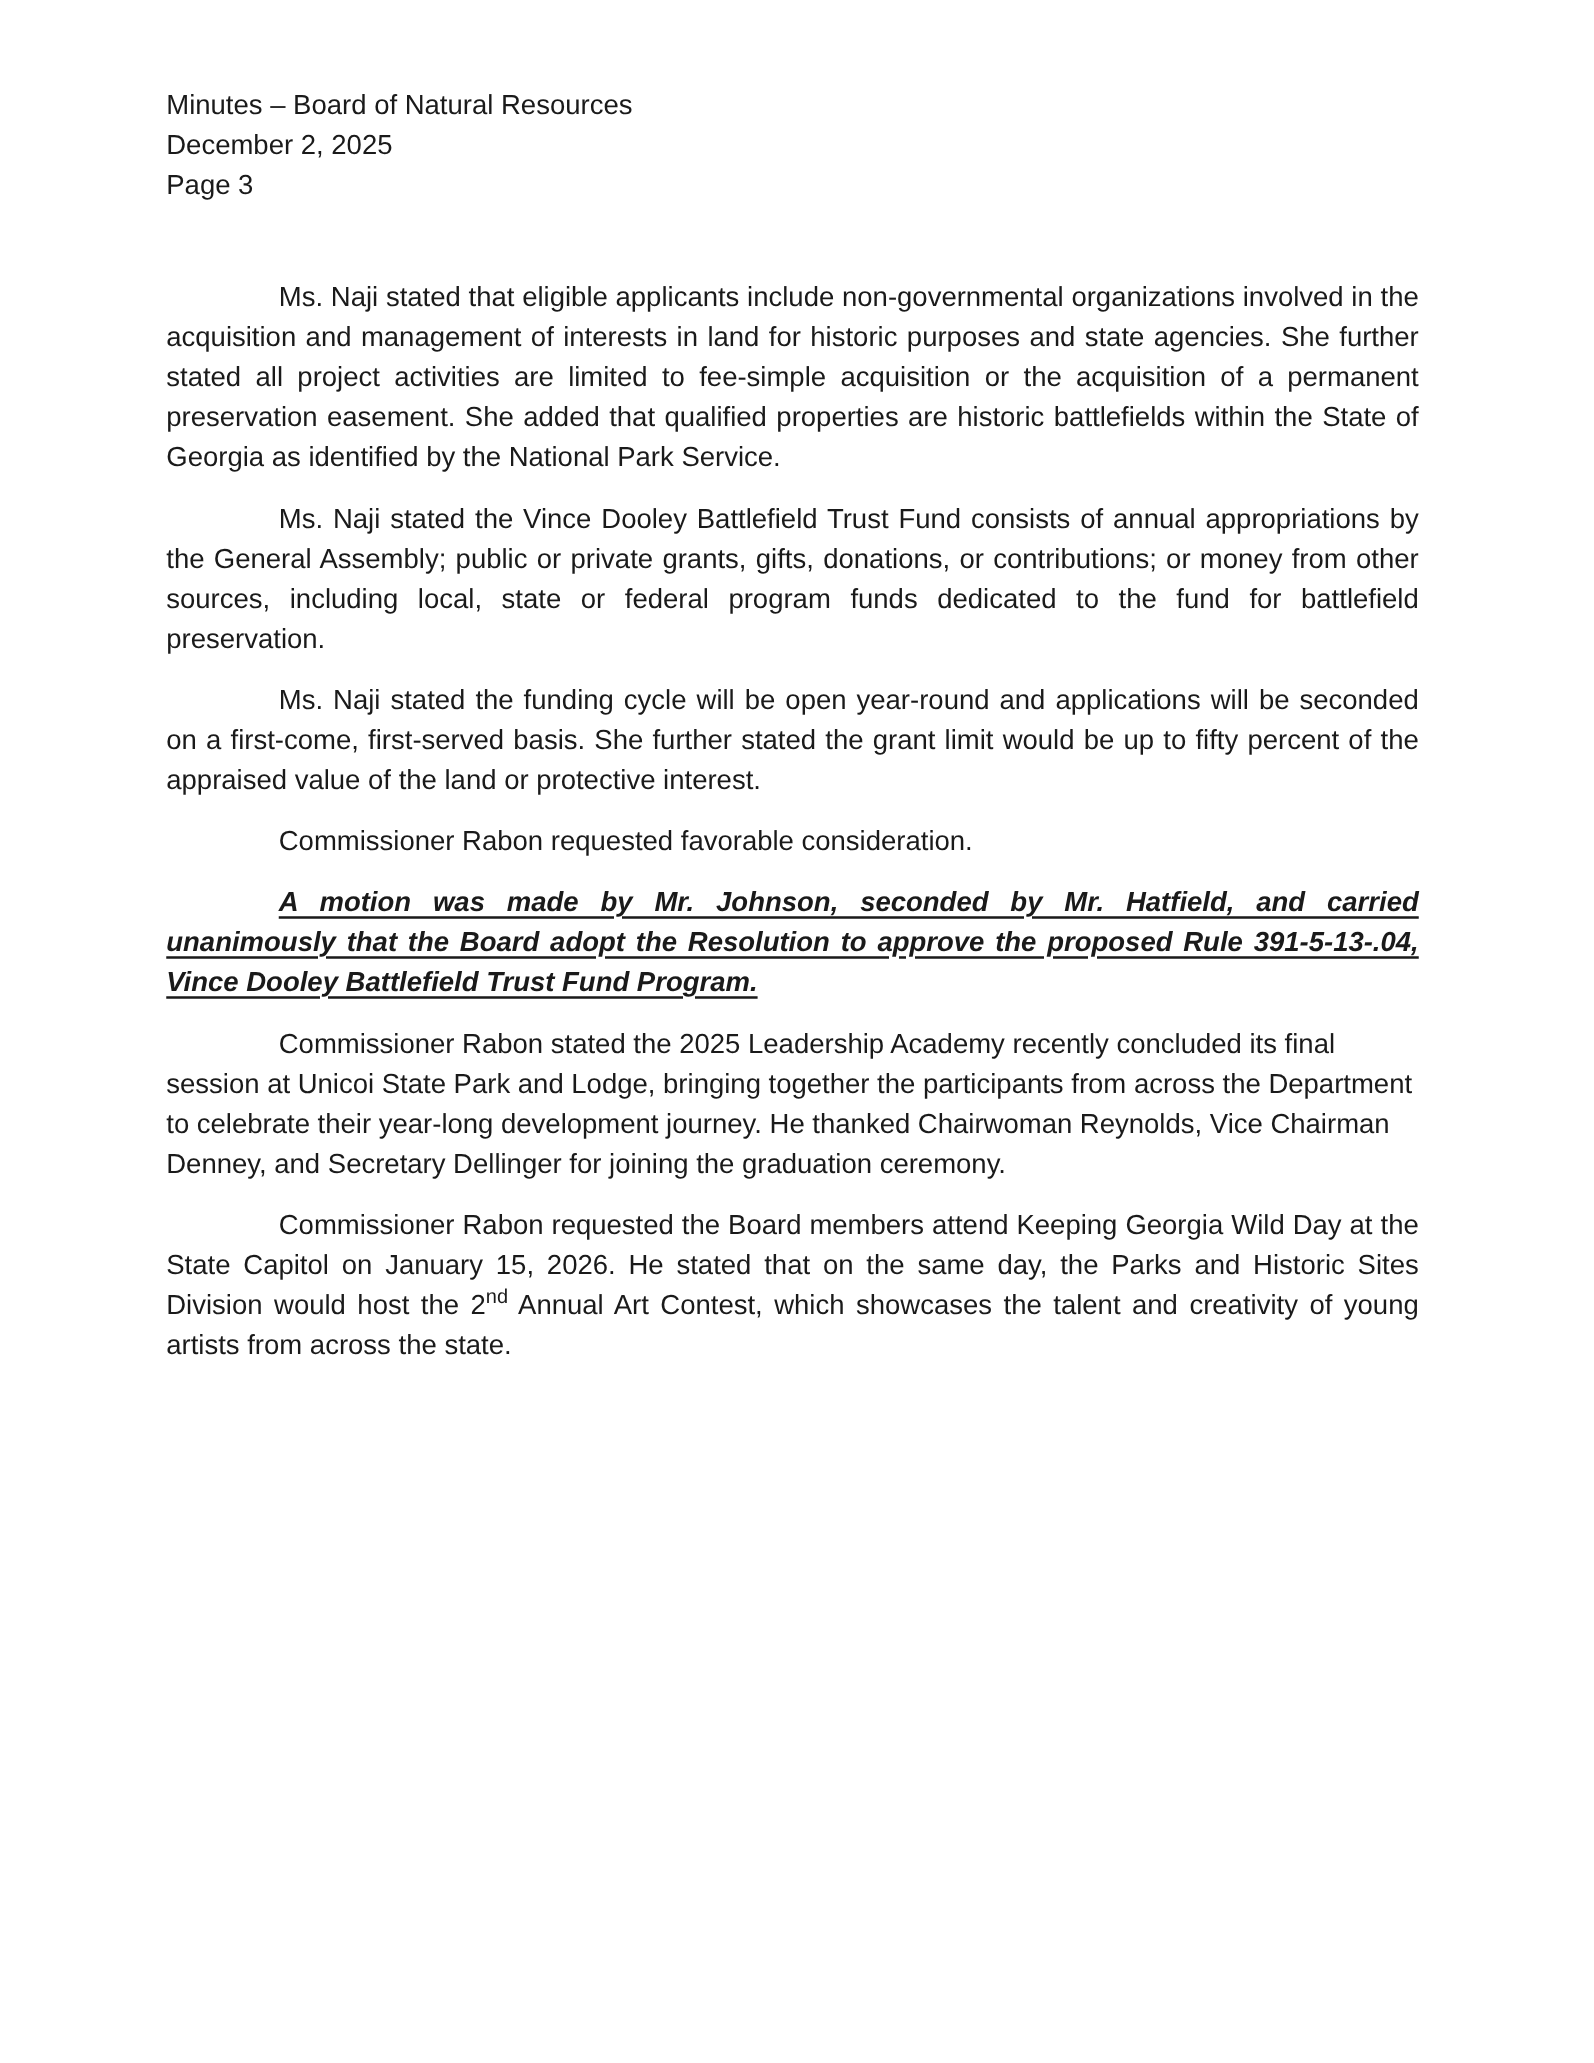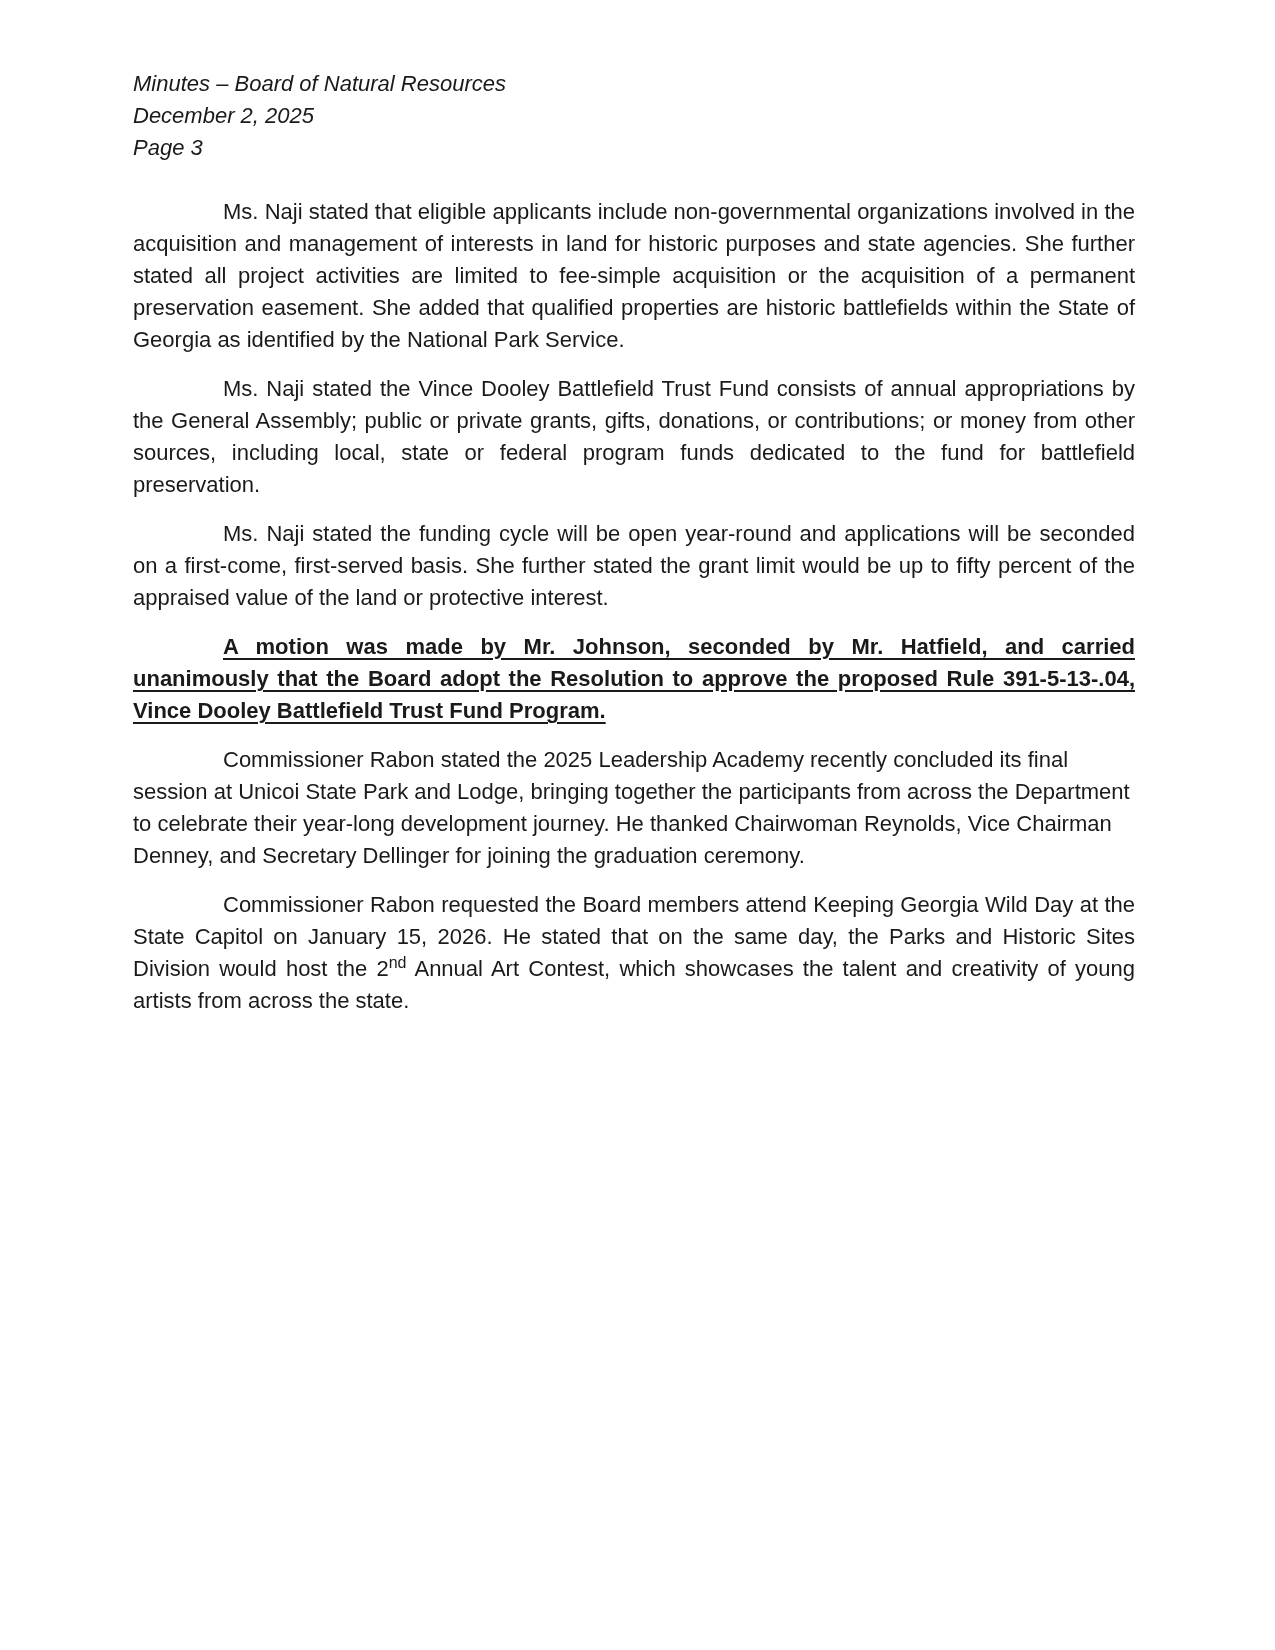--- a/index.html
+++ b/index.html
@@ -12,42 +12,42 @@
     width: 1275px;
     height: 1650px;
     box-sizing: border-box;
     background: #ffffff;
     color: #1a1a1a;
     font-family: "Liberation Sans", sans-serif;
     padding: 68px 140px 0 133px;
     overflow: hidden;
   }
   .hdr {
-    margin: 0 0 32px 0;
-    font-style: italic;
+    margin: 0 0 58px 0;
   }
   .hdr-line {
     font-size: 22px;
     line-height: 32px;
     white-space: pre-wrap;
   }
   p.body-para {
     font-size: 22px;
     line-height: 32px;
     margin: 0 0 17px 0;
     text-indent: 90px;
     text-align: justify;
   }
   p.align-left {
     text-align: left;
   }
   p.motion {
     font-weight: 700;
     text-decoration: underline;
     text-underline-offset: 4px;
+    font-style: italic;
   }
   sup.ord {
     font-size: 16px;
     line-height: 0;
     vertical-align: super;
   }
 </style>
 </head>
 <body>
 
@@ -56,18 +56,19 @@
   <div class="hdr">
     <div class="hdr-line">Minutes – Board of Natural Resources</div>
     <div class="hdr-line">December 2, 2025</div>
     <div class="hdr-line">Page 3</div>
   </div>
 
   <div>
     <p class="body-para">Ms. Naji stated that eligible applicants include non-governmental organizations involved in the acquisition and management of interests in land for historic purposes and state agencies. She further stated all project activities are limited to fee-simple acquisition or the acquisition of a permanent preservation easement. She added that qualified properties are historic battlefields within the State of Georgia as identified by the National Park Service.</p>
     <p class="body-para">Ms. Naji stated the Vince Dooley Battlefield Trust Fund consists of annual appropriations by the General Assembly; public or private grants, gifts, donations, or contributions; or money from other sources, including local, state or federal program funds dedicated to the fund for battlefield preservation.</p>
     <p class="body-para">Ms. Naji stated the funding cycle will be open year-round and applications will be seconded on a first-come, first-served basis. She further stated the grant limit would be up to fifty percent of the appraised value of the land or protective interest.</p>
+    <p class="body-para align-left">Commissioner Rabon requested favorable consideration.</p>
     <p class="body-para motion">A motion was made by Mr. Johnson, seconded by Mr. Hatfield, and carried unanimously that the Board adopt the Resolution to approve the proposed Rule 391-5-13-.04, Vince Dooley Battlefield Trust Fund Program.</p>
     <p class="body-para align-left">Commissioner Rabon stated the 2025 Leadership Academy recently concluded its final session at Unicoi State Park and Lodge, bringing together the participants from across the Department to celebrate their year-long development journey. He thanked Chairwoman Reynolds, Vice Chairman Denney, and Secretary Dellinger for joining the graduation ceremony.</p>
     <p class="body-para"><span>Commissioner Rabon requested the Board members attend Keeping Georgia Wild Day at the State Capitol on January 15, 2026. He stated that on the same day, the Parks and Historic Sites Division would host the 2</span><sup class="ord">nd</sup><span> Annual Art Contest, which showcases the talent and creativity of young artists from across the state.</span></p>
   </div>
 
 </div>
 
 </body></html>

